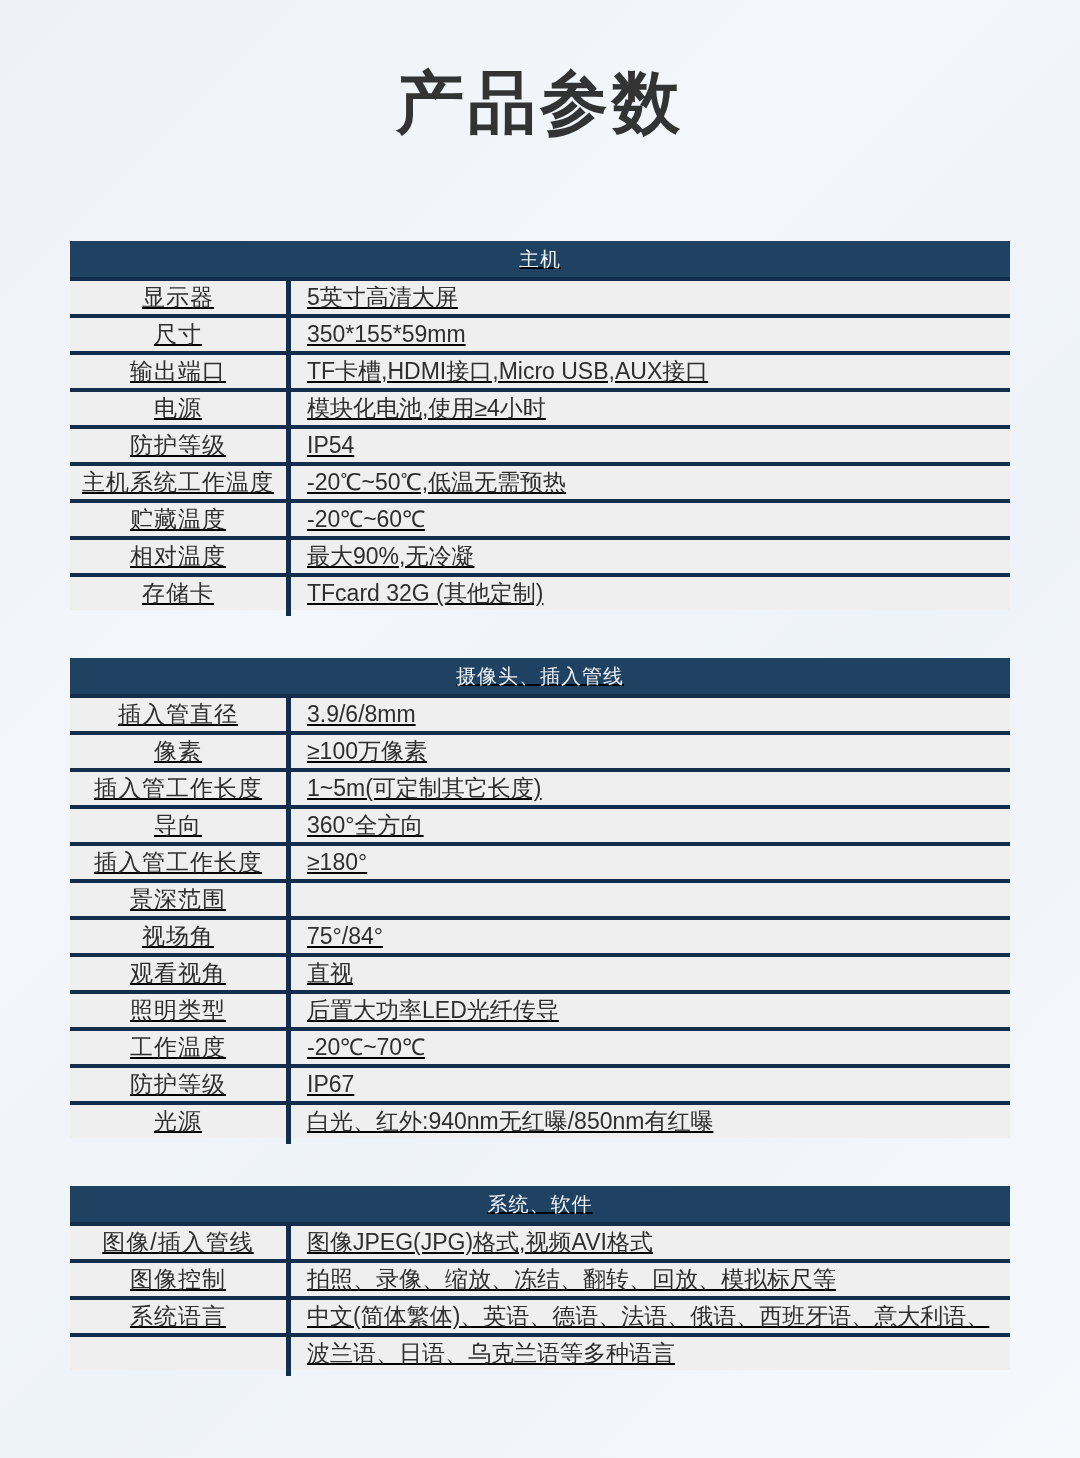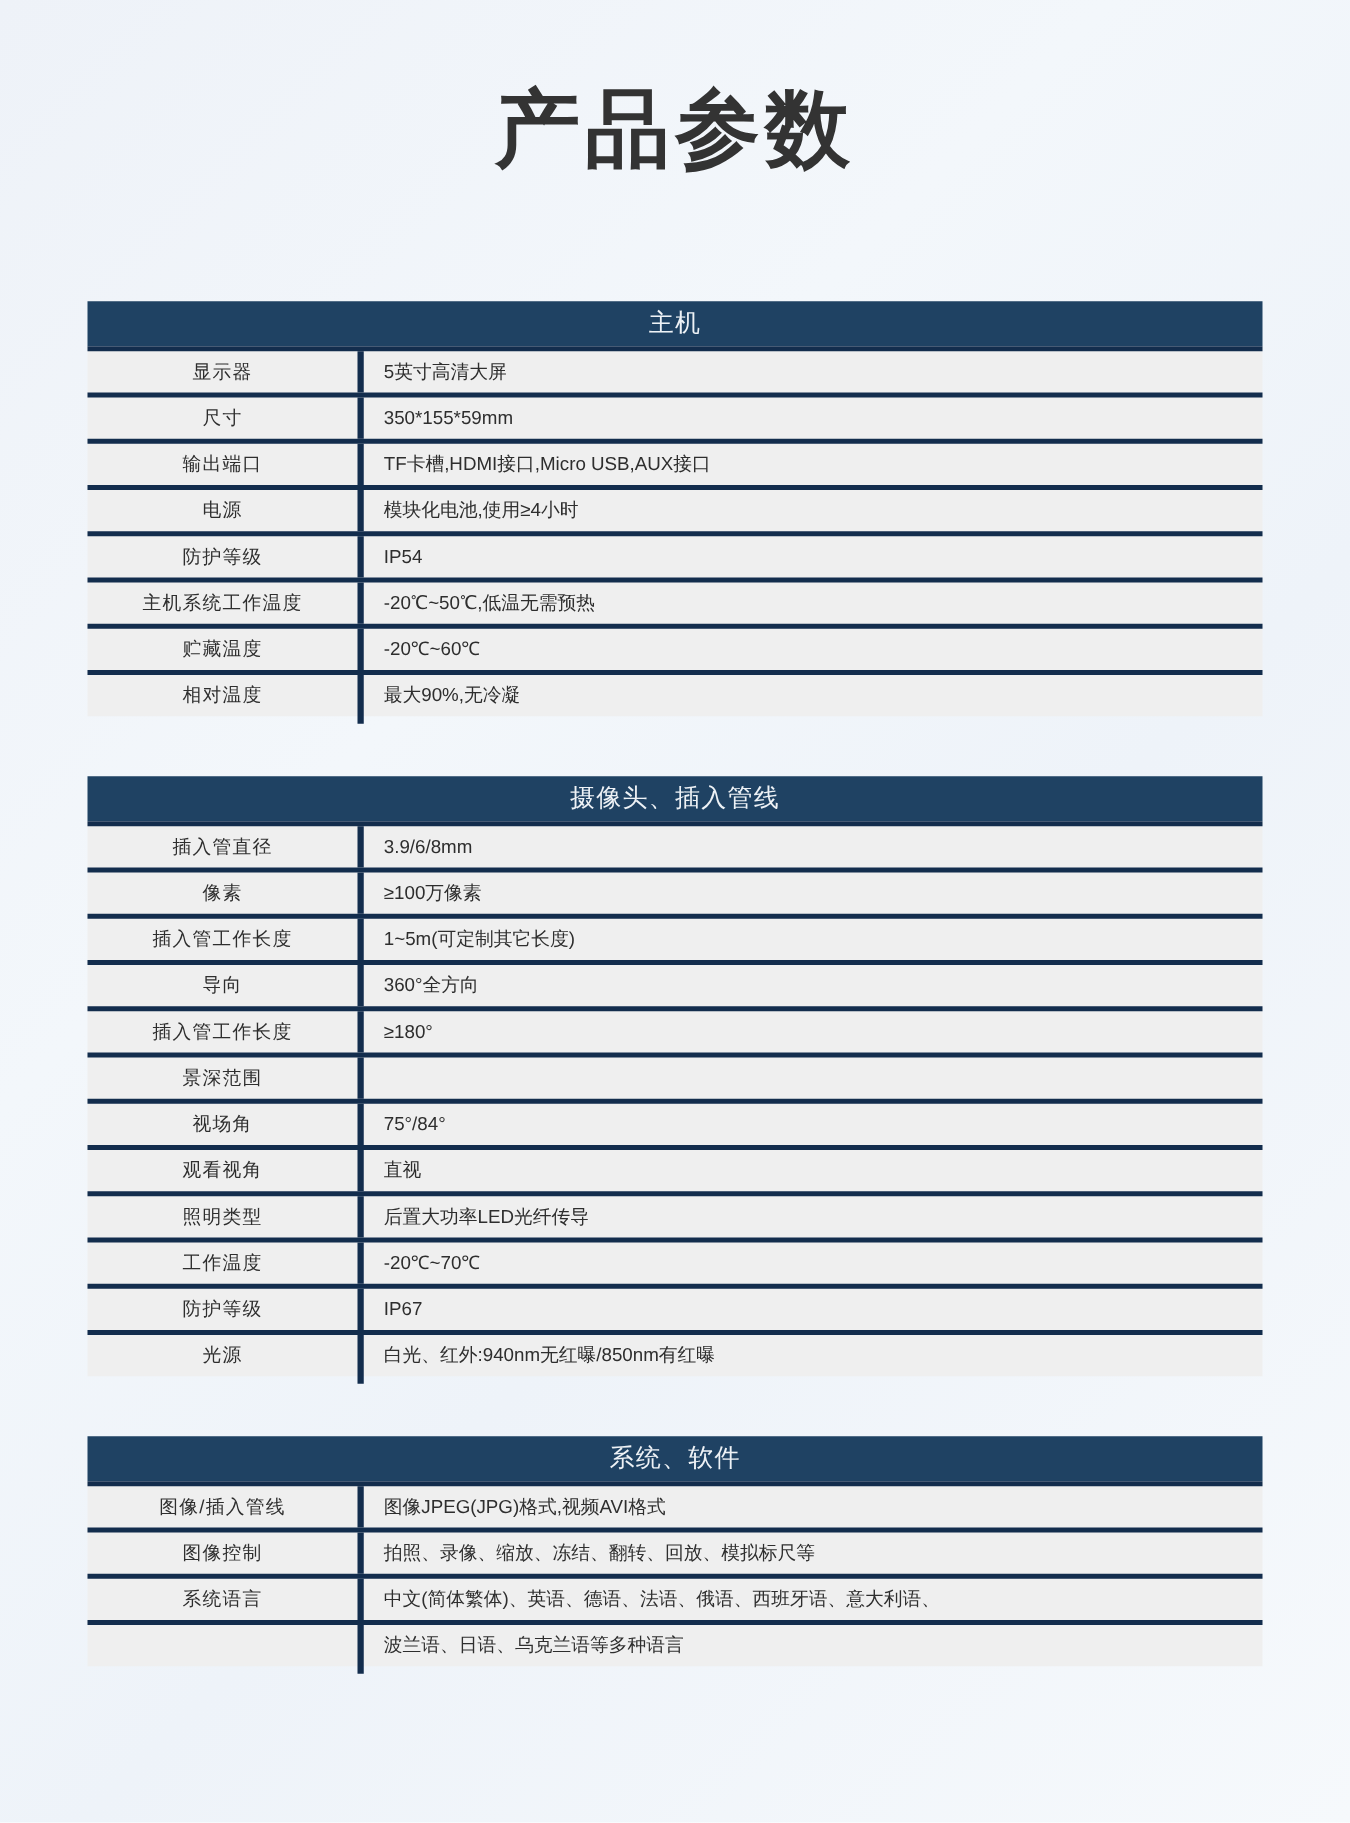--- a/index.html
+++ b/index.html
@@ -16,21 +16,21 @@
     height: 1458px;
     padding-top: 58px;
   }
   .title {
     text-align: center;
     font-size: 68px;
     font-weight: 700;
     letter-spacing: 4px;
     color: var(--title-text, #333333);
   }
-  #tables { margin-top: 92px; }
+  #tables { margin-top: 92px; text-decoration: underline; }
   .spec-table {
     width: 940px;
     margin: 0 auto;
   }
   .spec-table + .spec-table { margin-top: 48px; }
   .spec-header {
     height: 36px;
     line-height: 36px;
     text-align: center;
     font-size: 20px;
@@ -39,21 +39,21 @@
     color: var(--header-text, #eef2f6);
   }
   .spec-row {
     display: flex;
     height: 37px;
     border-top: 4px solid var(--separator, #132d4d);
     background: var(--cell-bg, #efefef);
   }
   .cell {
     line-height: 33px;
-    font-size: 15px;
+    font-size: 23px;
     color: var(--body-text, #2e2e2e);
     white-space: nowrap;
   }
   .cell.label {
     width: 216px;
     text-align: center;
     letter-spacing: 1px;
   }
   .vdiv {
     width: 5px;
@@ -107,20 +107,25 @@
         <div class="spec-row">
           <div class="cell label">贮藏温度</div>
           <div class="vdiv"></div>
           <div class="cell value">-20℃~60℃</div>
         </div>
         <div class="spec-row">
           <div class="cell label">相对温度</div>
           <div class="vdiv"></div>
           <div class="cell value">最大90%,无冷凝</div>
         </div>
+        <div class="spec-row">
+          <div class="cell label">存储卡</div>
+          <div class="vdiv"></div>
+          <div class="cell value">TFcard 32G (其他定制)</div>
+        </div>
       </section>
       <section class="spec-table">
         <div class="spec-header">摄像头、插入管线</div>
         <div class="spec-row">
           <div class="cell label">插入管直径</div>
           <div class="vdiv"></div>
           <div class="cell value">3.9/6/8mm</div>
         </div>
         <div class="spec-row">
           <div class="cell label">像素</div>

